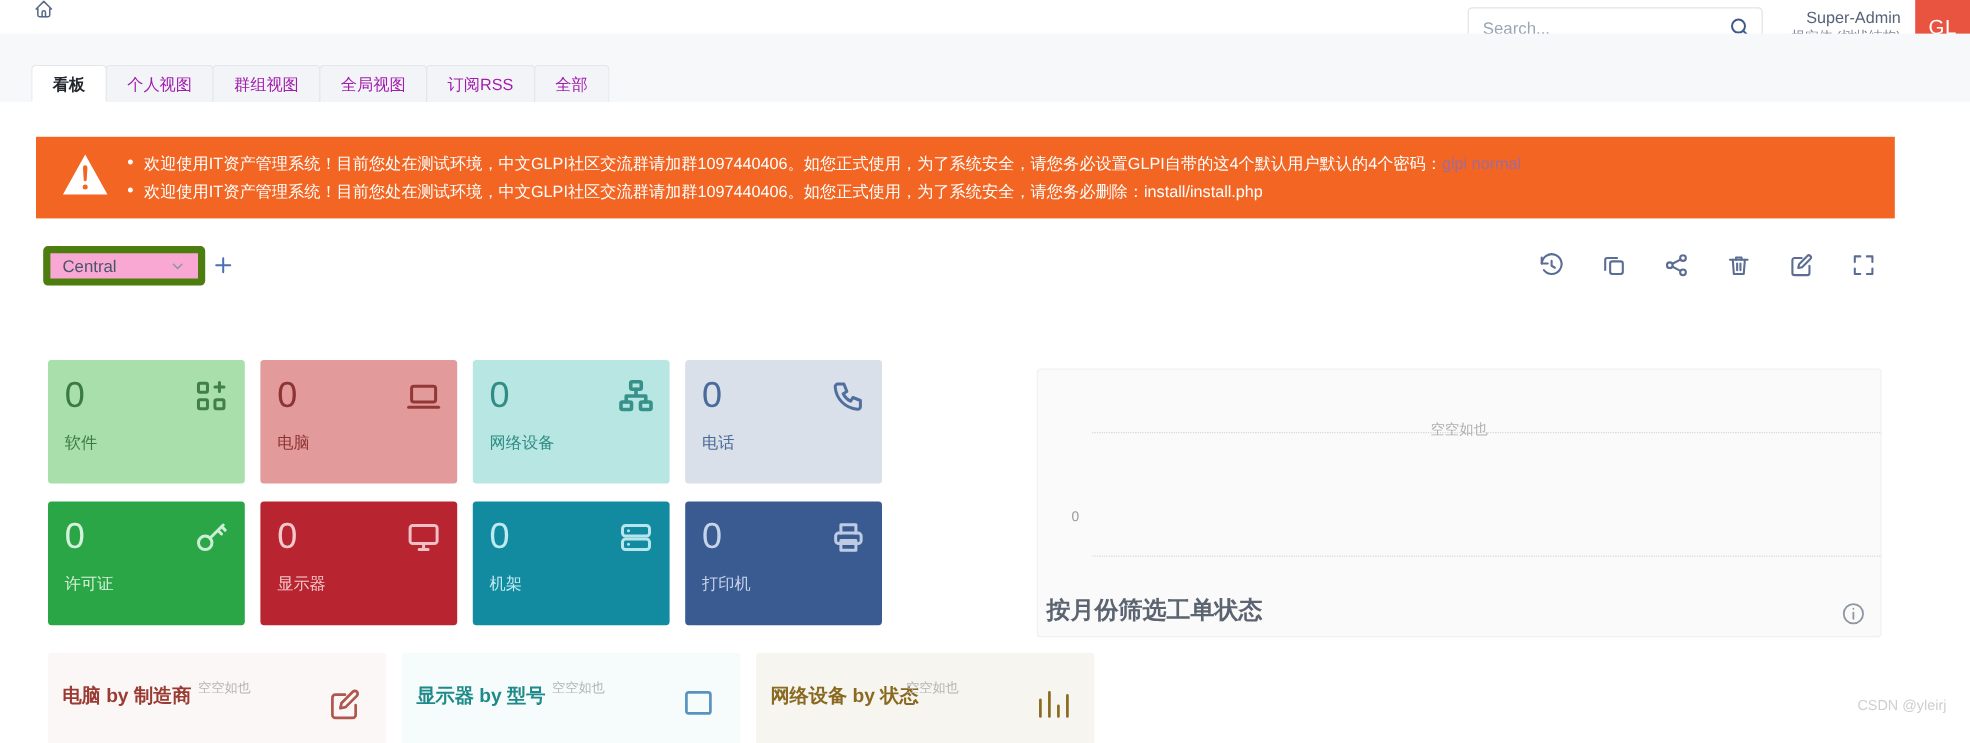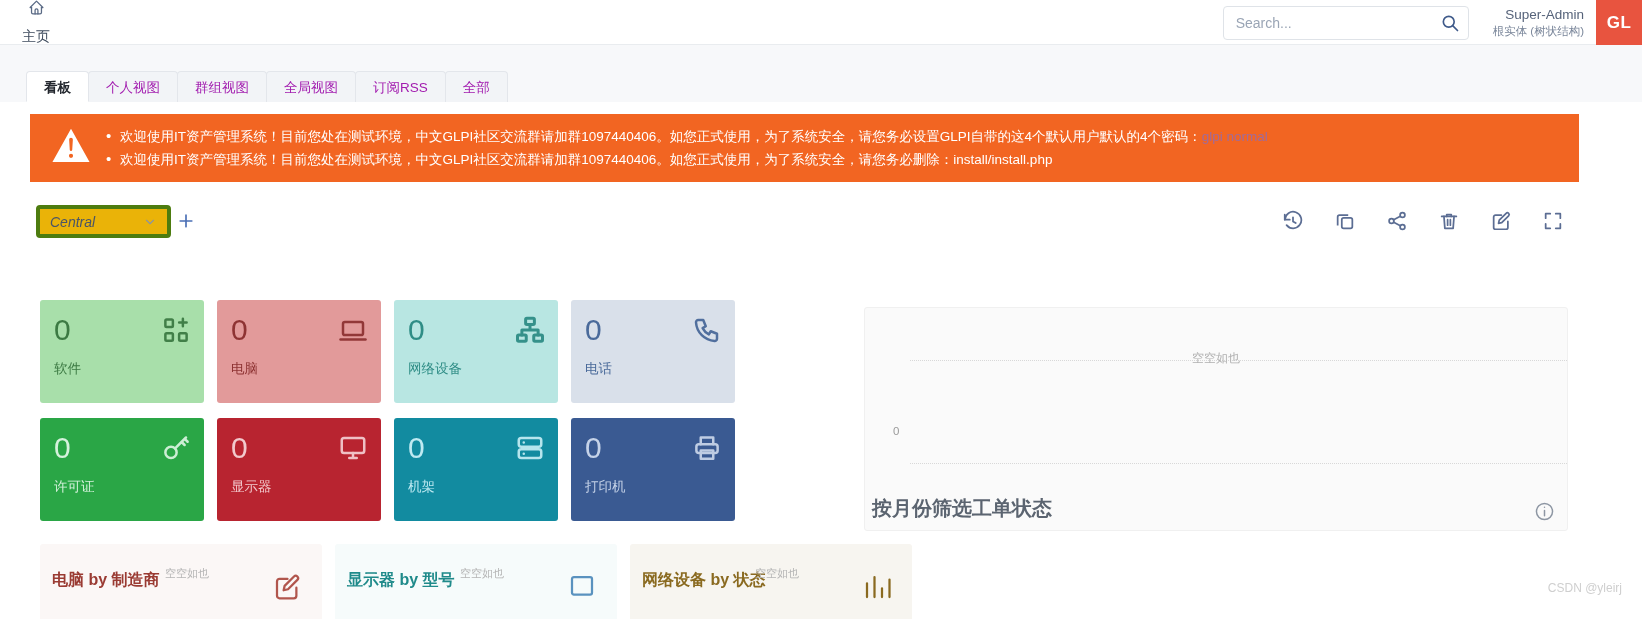--- a/index.html
+++ b/index.html
@@ -49,26 +49,25 @@
   }
   .user-name { font-size: 13.5px; color: #56637a; }
   .user-entity { font-size: 11.5px; color: #7b879b; }
   .avatar {
     margin-left: 12px; margin-right: 0;
     width: 46px; height: 45px;
     background: #e8543f; color: #fff;
     display: flex; align-items: center; justify-content: center;
     font-size: 17px; letter-spacing: .5px;
     overflow: hidden;
-    font-weight: bold;
   }
 
   
   .tabs-area {
-    position: absolute; top: 45px; left: 0;
+    position: absolute; top: 28px; left: 0;
     width: 1642px; height: 57px;
     background: #f7f8fa;
   }
   .tabs {
     position: absolute; left: 26px; bottom: 0;
     display: flex; align-items: flex-end;
   }
   .tab {
     height: 31px; line-height: 31px;
     padding: 0 17px;
@@ -112,24 +111,24 @@
   .banner-link { color: #a06b9b; }
 
   
   .dash-toolbar {
     position: absolute; left: 0; top: 95px;
     width: 1642px; height: 50px;
   }
   .dash-select {
     position: absolute; left: 36px; top: 8px;
     width: 135px; height: 33px;
-    border: 4px solid #4d7c0f; border-radius: 4px;
-    background: #eab308; color: #4a5568; font-size: 14px;
+    border: 6px solid #4d7c0f; border-radius: 4px;
+    background: #f9a8d4; color: #4a5568; font-size: 14px;
     display: flex; align-items: center; padding: 0 10px;
-    cursor: pointer; justify-content: space-between; font-style: italic;
+    cursor: pointer; justify-content: space-between;
   }
   .chev { width: 14px; height: 14px; color: #8b94a4; }
   .add-btn {
     position: absolute; left: 176px; top: 14px;
     width: 20px; height: 20px; color: #4a6fb5; cursor: pointer;
   }
   .tool-icons {
     position: absolute; right: 78px; top: 13px;
     display: flex; gap: 30px; align-items: center;
   }

